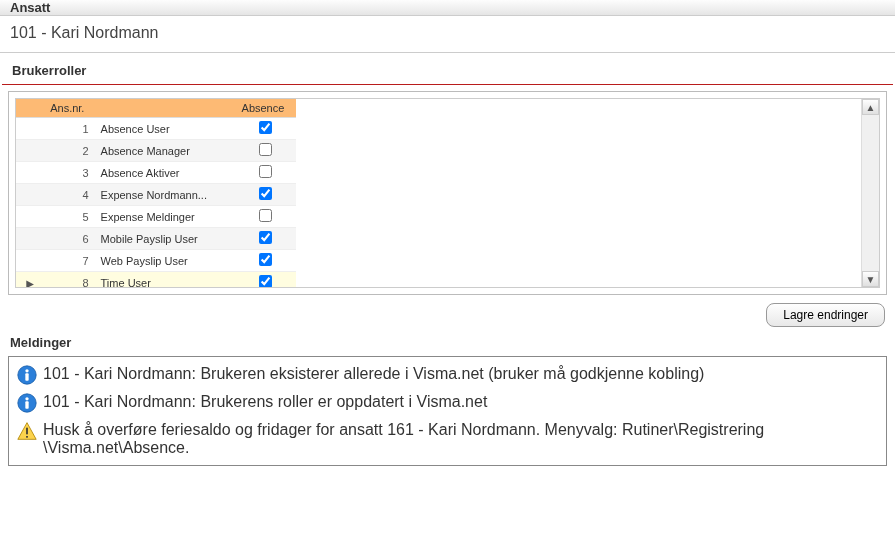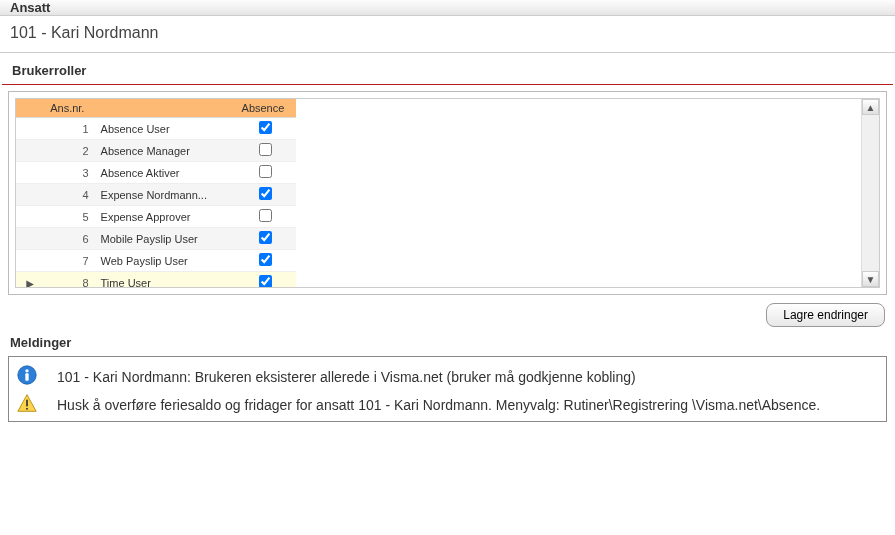--- a/index.html
+++ b/index.html
@@ -108,24 +108,24 @@
       font-size: 13px;
     }
     .messages-panel {
       margin: 2px 8px 8px 8px;
       border: 1px solid #888;
       background: #fff;
       padding: 4px 6px;
     }
     .msg-row {
       display: flex;
-      align-items: flex-end;
-      gap: 20px;
+      align-items: flex-start;
+      gap: 6px;
       padding: 4px 2px;
-      font-size: 14px;
+      font-size: 16px;
       color: #333;
     }
     .icon {
       width: 20px; height: 20px; flex-shrink: 0;
       display: inline-flex; align-items: center; justify-content: center;
     }
     .ptr-icon {
       color: #555;
       font-size: 10px;
     }
@@ -180,21 +180,21 @@
             </tr>
             <tr>
               <td class="col-ptr"></td>
               <td class="col-num">4</td>
               <td class="col-name">Expense Nordmann...</td>
               <td class="col-active"><input type="checkbox" checked="" style=""></td>
             </tr>
             <tr>
               <td class="col-ptr"></td>
               <td class="col-num">5</td>
-              <td class="col-name">Expense Approver</td>
+              <td class="col-name">Expense Meldinger</td>
               <td class="col-active"><input type="checkbox" style=""></td>
             </tr>
             <tr>
               <td class="col-ptr"></td>
               <td class="col-num">6</td>
               <td class="col-name">Mobile Payslip User</td>
               <td class="col-active"><input type="checkbox" checked="" style=""></td>
             </tr>
             <tr>
               <td class="col-ptr"></td>
@@ -237,20 +237,30 @@
           <circle cx="12" cy="12" r="11" fill="#2b7fd9" stroke="#1a5fa8" stroke-width="1"></circle>
           <circle cx="12" cy="7" r="2" fill="#fff"></circle>
           <rect x="10" y="10" width="4" height="9" rx="1" fill="#fff"></rect>
         </svg>
       </span>
       <span>101 - Kari Nordmann: Brukeren eksisterer allerede i Visma.net (bruker må godkjenne kobling)</span>
     </div>
     <div class="msg-row">
       <span class="icon">
         <svg viewBox="0 0 24 24" width="20" height="20">
+          <circle cx="12" cy="12" r="11" fill="#2b7fd9" stroke="#1a5fa8" stroke-width="1"></circle>
+          <circle cx="12" cy="7" r="2" fill="#fff"></circle>
+          <rect x="10" y="10" width="4" height="9" rx="1" fill="#fff"></rect>
+        </svg>
+      </span>
+      <span>101 - Kari Nordmann: Brukerens roller er oppdatert i Visma.net</span>
+    </div>
+    <div class="msg-row">
+      <span class="icon">
+        <svg viewBox="0 0 24 24" width="20" height="20">
           <polygon points="12,2 23,22 1,22" fill="#fcd34d" stroke="#b08400" stroke-width="1"></polygon>
           <rect x="11" y="8" width="2" height="8" fill="#333"></rect>
           <rect x="11" y="18" width="2" height="2" fill="#333"></rect>
         </svg>
       </span>
-      <span>Husk å overføre feriesaldo og fridager for ansatt 101 - Kari Nordmann. Menyvalg: Rutiner\Registrering \Visma.net\Absence.</span>
+      <span>Husk å overføre feriesaldo og fridager for ansatt 161 - Kari Nordmann. Menyvalg: Rutiner\Registrering \Visma.net\Absence.</span>
     </div>
   </div>
 
 </body></html>

